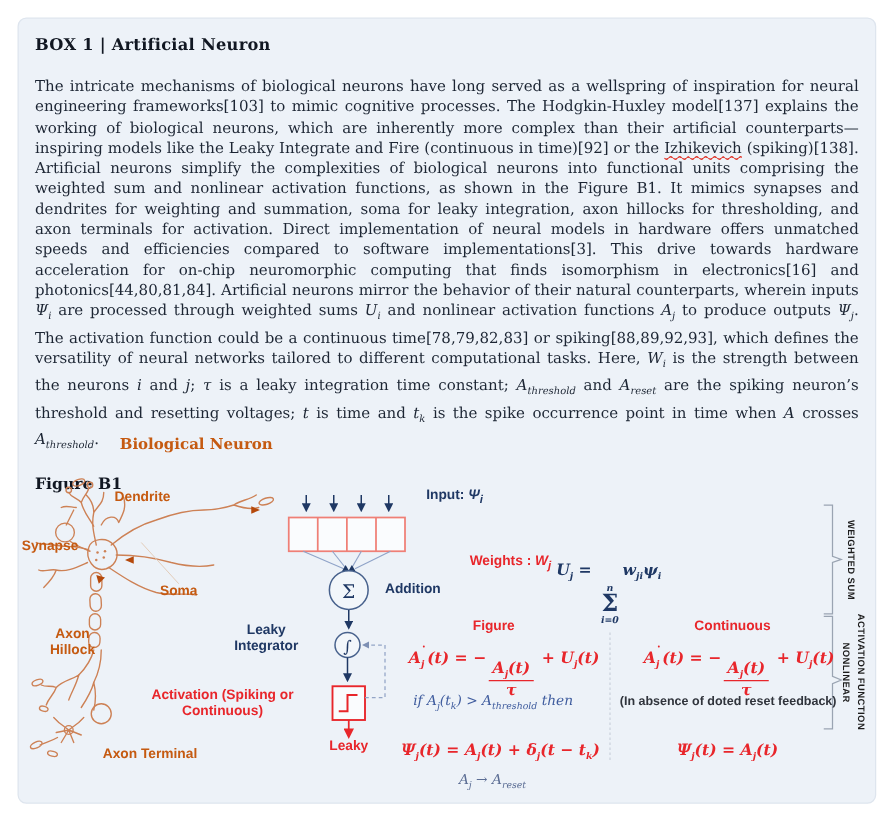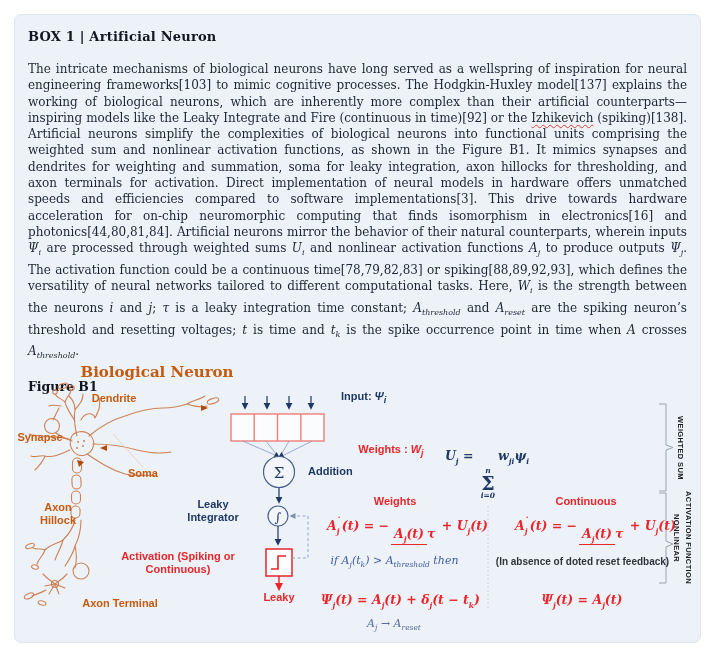--- a/index.html
+++ b/index.html
@@ -15,30 +15,30 @@
   .wavy{text-decoration:underline;text-decoration-style:wavy;text-decoration-color:#e03b30;
     text-decoration-thickness:1px;text-underline-offset:2px;}
   .fig-caption{margin:14px 13px 0;font-size:12.5px;font-weight:bold;color:#111722;}
   .figure{position:absolute;left:0;top:331px;width:687px;height:298px;}
   .figure svg{position:absolute;left:0;top:0;}
   .flab{position:absolute;font-family:"Liberation Sans","DejaVu Sans",sans-serif;
     font-weight:bold;font-size:11px;text-align:center;line-height:13px;}
   .orange{color:#c55a11;}
   .navy{color:#1f3864;}
   .red{color:#e8262b;}
-  .fig-title{position:absolute;font-size:15px;font-weight:bold;text-align:center;
-    font-family:"DejaVu Serif","Liberation Serif",serif;margin-top:15px;}
+  .fig-title{position:absolute;font-size:12px;font-weight:bold;text-align:center;
+    font-family:"DejaVu Serif","Liberation Serif",serif;}
   .eq{position:absolute;font-family:"DejaVu Serif","Liberation Serif",serif;
     font-style:italic;font-weight:bold;font-size:12.5px;text-align:center;white-space:nowrap;}
   .eq sub{font-size:7.5px;}
   .blue-eq{color:#3f5c9e;font-weight:normal;font-size:11px;}
   .gray-eq{color:#5b6d94;font-weight:normal;font-size:11px;}
   .note{position:absolute;font-family:"Liberation Sans","DejaVu Sans",sans-serif;
     font-size:10px;font-weight:600;color:#30343c;text-align:center;white-space:nowrap;font-style:normal;}
-  .frac{display:inline-flex;flex-direction:row;text-align:center;vertical-align:-0.62em;
+  .frac{display:inline-flex;flex-direction:column;text-align:center;vertical-align:-0.62em;
     margin:0 2px;line-height:1.08;}
   .num{border-bottom:1.3px solid currentColor;padding:0 3px;}
   .bigsum{display:inline-flex;flex-direction:column;align-items:center;vertical-align:-1.05em;
     line-height:.95;margin:0 3px;}
   .slim{font-size:7.5px;font-style:italic;}
   .sglyph{font-size:19px;font-style:normal;line-height:.95;}
   .dotup{vertical-align:.5em;margin-left:-3px;font-size:.85em;font-style:normal;}
   .vlabel{position:absolute;writing-mode:vertical-lr;text-orientation:mixed;
     font-family:"Liberation Sans","DejaVu Sans",sans-serif;font-weight:bold;font-size:7.5px;
     color:#1c1c1c;letter-spacing:.4px;text-align:center;line-height:12px;}
@@ -163,26 +163,26 @@
 
     <div class="fig-title orange" style="left:32px;top:2px;width:220px;">Biological Neuron</div>
 
     <div class="flab orange" style="left:66px;top:46px;width:66px;">Dendrite</div>
     <div class="flab orange" style="left:0px;top:85px;width:50px;">Synapse</div>
     <div class="flab orange" style="left:100px;top:121px;width:56px;">Soma</div>
     <div class="flab orange" style="left:13px;top:155px;width:60px;">Axon Hillock</div>
     <div class="flab orange" style="left:50px;top:251px;width:110px;">Axon Terminal</div>
 
     <div class="flab navy" style="left:326px;top:44px;width:80px;text-align:left;">Input: <span class="it">Ψ<sub>i</sub></span></div>
-    <div class="flab red" style="left:326px;top:97px;width:100px;text-align:center;">Weights : <span class="it">W<sub>j</sub></span></div>
+    <div class="flab red" style="left:326px;top:97px;width:100px;text-align:right;">Weights : <span class="it">W<sub>j</sub></span></div>
     <div class="flab navy" style="left:293px;top:119px;width:70px;text-align:left;">Addition</div>
     <div class="flab navy" style="left:163px;top:152px;width:70px;">Leaky Integrator</div>
     <div class="flab red" style="left:90px;top:204px;width:146px;">Activation (Spiking or Continuous)</div>
     <div class="flab red" style="left:229px;top:245px;width:70px;">Leaky</div>
-    <div class="flab red" style="left:350px;top:149px;width:60px;">Weights</div>
+    <div class="flab red" style="left:350px;top:149px;width:60px;">Figure</div>
     <div class="flab red" style="left:536px;top:149px;width:70px;">Continuous</div>
 
     <div class="eq navy" style="left:412px;top:102px;width:120px;"><span>U<sub>j</sub></span> = <span class="bigsum">
           <span class="slim">n</span>
           <span class="sglyph">Σ</span>
           <span class="slim">i=0</span>
         </span><span>w<sub>ji</sub></span><span>ψ<sub>i</sub></span></div>
     <div class="eq red" style="left:312px;top:169px;width:135px;"><span>A<sub>j</sub></span><span class="dotup">˙</span>(t) = −<span class="frac">
           <span class="num"><span>A<sub>j</sub></span>(t)</span>
           <span class="den">τ</span>

